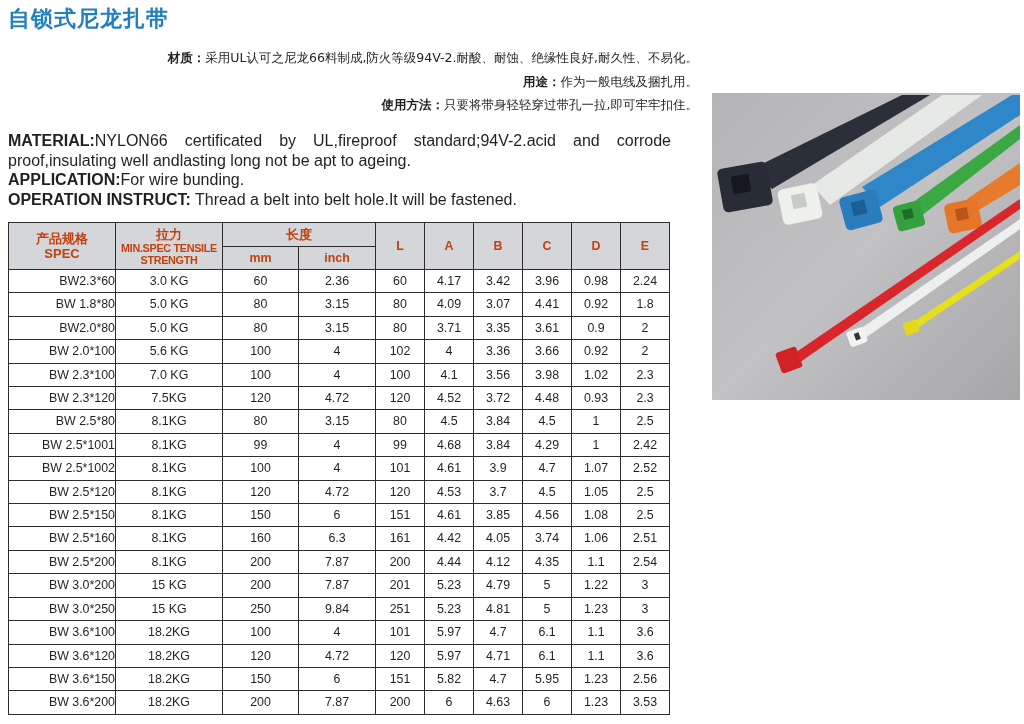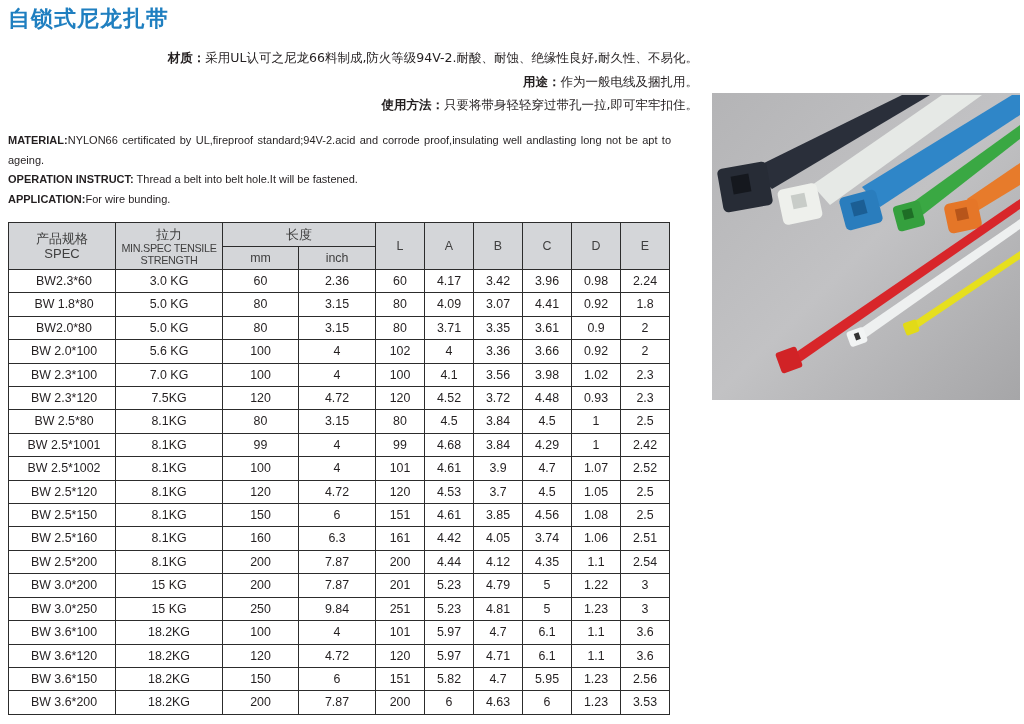--- a/index.html
+++ b/index.html
@@ -1,29 +1,29 @@
 <!DOCTYPE html>
 <html><head>
 <meta charset="utf-8">
 <style>
   html, body { margin:0; padding:0; background:#ffffff; }
   body { width:1024px; height:724px; overflow:hidden; position:relative; font-family:"Liberation Sans", "DejaVu Sans", sans-serif; color:#231f20; }
   .title { position:absolute; left:8px; top:4px; font-size:22px; font-weight:bold; color:#1f7fc0; letter-spacing:1px; font-family:"DejaVu Sans", sans-serif;text-align:right; }
   .cn-lines { position:absolute; left:8px; top:46px; width:690px; font-family:"DejaVu Sans", sans-serif; font-size:12.5px; }
   .cn-line { height:23.5px; line-height:23.5px; white-space:nowrap;text-align:right; }
   .cn-line b { font-weight:bold; }
-  .en-block { position:absolute; left:8px; top:131px; width:663px; font-size:11px; line-height:19.5px; }
+  .en-block { position:absolute; left:8px; top:131px; width:663px; font-size:16px; line-height:19.5px; }
   .en-block p { margin:0; }
   .en-block .just { text-align:justify; text-align-last:left; }
   .en-block b { font-weight:bold; }
   table.spec { position:absolute; left:8px; top:222px; border-collapse:collapse; table-layout:fixed; font-size:12.4px; }
   table.spec th, table.spec td { border:1.6px solid #2c2c2c; text-align:center; padding:0; overflow:hidden; white-space:nowrap; }
-  table.spec th { background:#d4d6d9; font-weight:normal; color:#404040; }
+  table.spec th { background:#d4d6d9; font-weight:bold; color:#c2410c; }
   table.spec td { height:22.4px; line-height:22.4px; }
-  table.spec td.spec-cell { text-align:center; padding-left:4px; }
+  table.spec td.spec-cell { text-align:right; padding-left:4px; }
   table.spec tr.h1 th { height:23px; }
   table.spec tr.h2 th { height:22px; }
   .th-cn { font-size:13px; display:block; line-height:15px; font-family:"DejaVu Sans", sans-serif; }
   .th-en { font-size:13px; display:block; line-height:15px; }
   .th-small { font-size:10.8px; display:block; line-height:12px; letter-spacing:-0.3px; }
   .photo { position:absolute; left:712px; top:93px; width:308px; height:307px; overflow:hidden; background:linear-gradient(135deg,#c3c3c4 0%,#b9b9ba 40%,#a8a8aa 100%); }
   .photo svg { display:block; }
   .wm { position:absolute; left:585px; top:680px; font-size:11px; color:rgba(255,255,255,0.7); }
 </style>
 </head>
@@ -32,22 +32,22 @@
 <div class="title">自锁式尼龙扎带</div>
 
 <div class="cn-lines">
   <div class="cn-line"><b>材质：</b><span>采用UL认可之尼龙66料制成,防火等级94V-2.耐酸、耐蚀、绝缘性良好,耐久性、不易化。</span></div>
   <div class="cn-line"><b>用途：</b><span>作为一般电线及捆扎用。</span></div>
   <div class="cn-line"><b>使用方法：</b><span>只要将带身轻轻穿过带孔一拉,即可牢牢扣住。</span></div>
 </div>
 
 <div class="en-block">
   <p class="just"><b>MATERIAL:</b><span>NYLON66 certificated by UL,fireproof standard;94V-2.acid and corrode proof,insulating well andlasting long not be apt to ageing.</span></p>
+  <p><b>APPLICATION:</b><span>For wire bunding.</span></p>
   <p><b>OPERATION INSTRUCT:</b><span> Thread a belt into belt hole.It will be fastened.</span></p>
-  <p><b>APPLICATION:</b><span>For wire bunding.</span></p>
 </div>
 
 <table class="spec">
   <colgroup>
     <col style="width:107px">
       <col style="width:107px">
       <col style="width:76px">
       <col style="width:77px">
     <col style="width:49px">
       <col style="width:49px">

